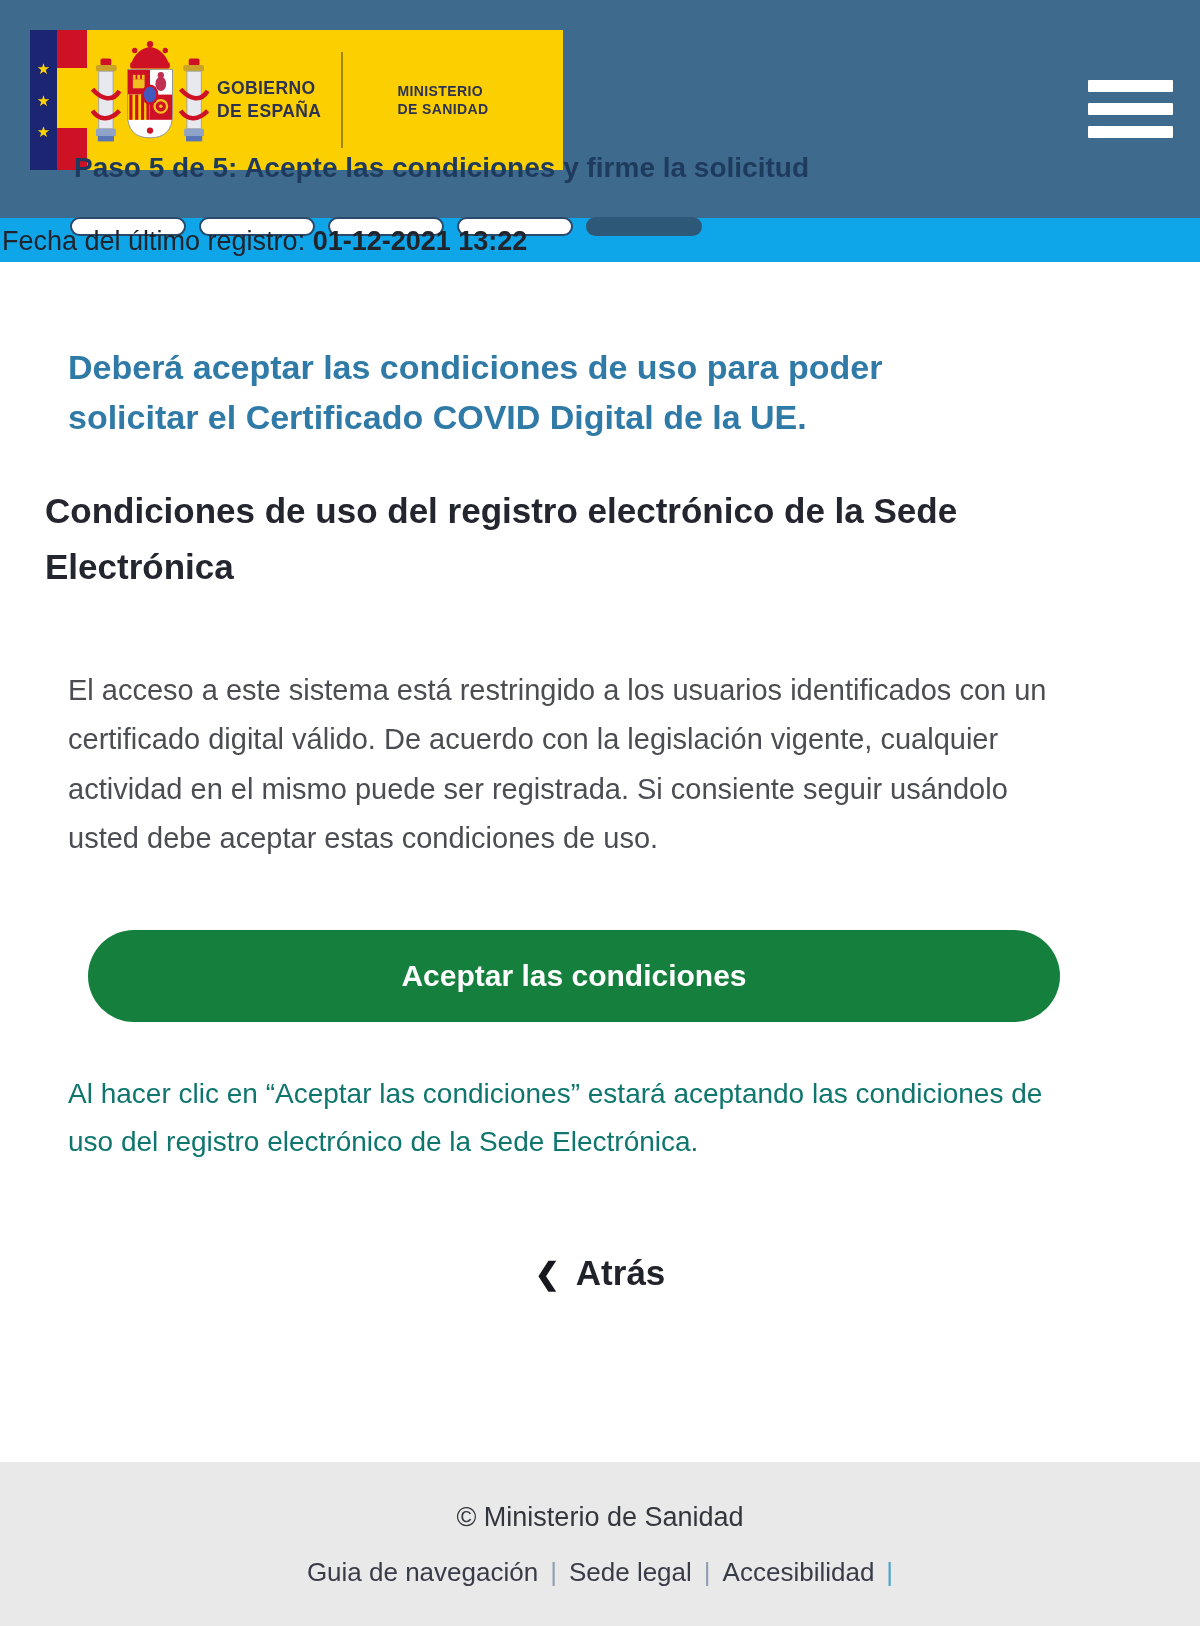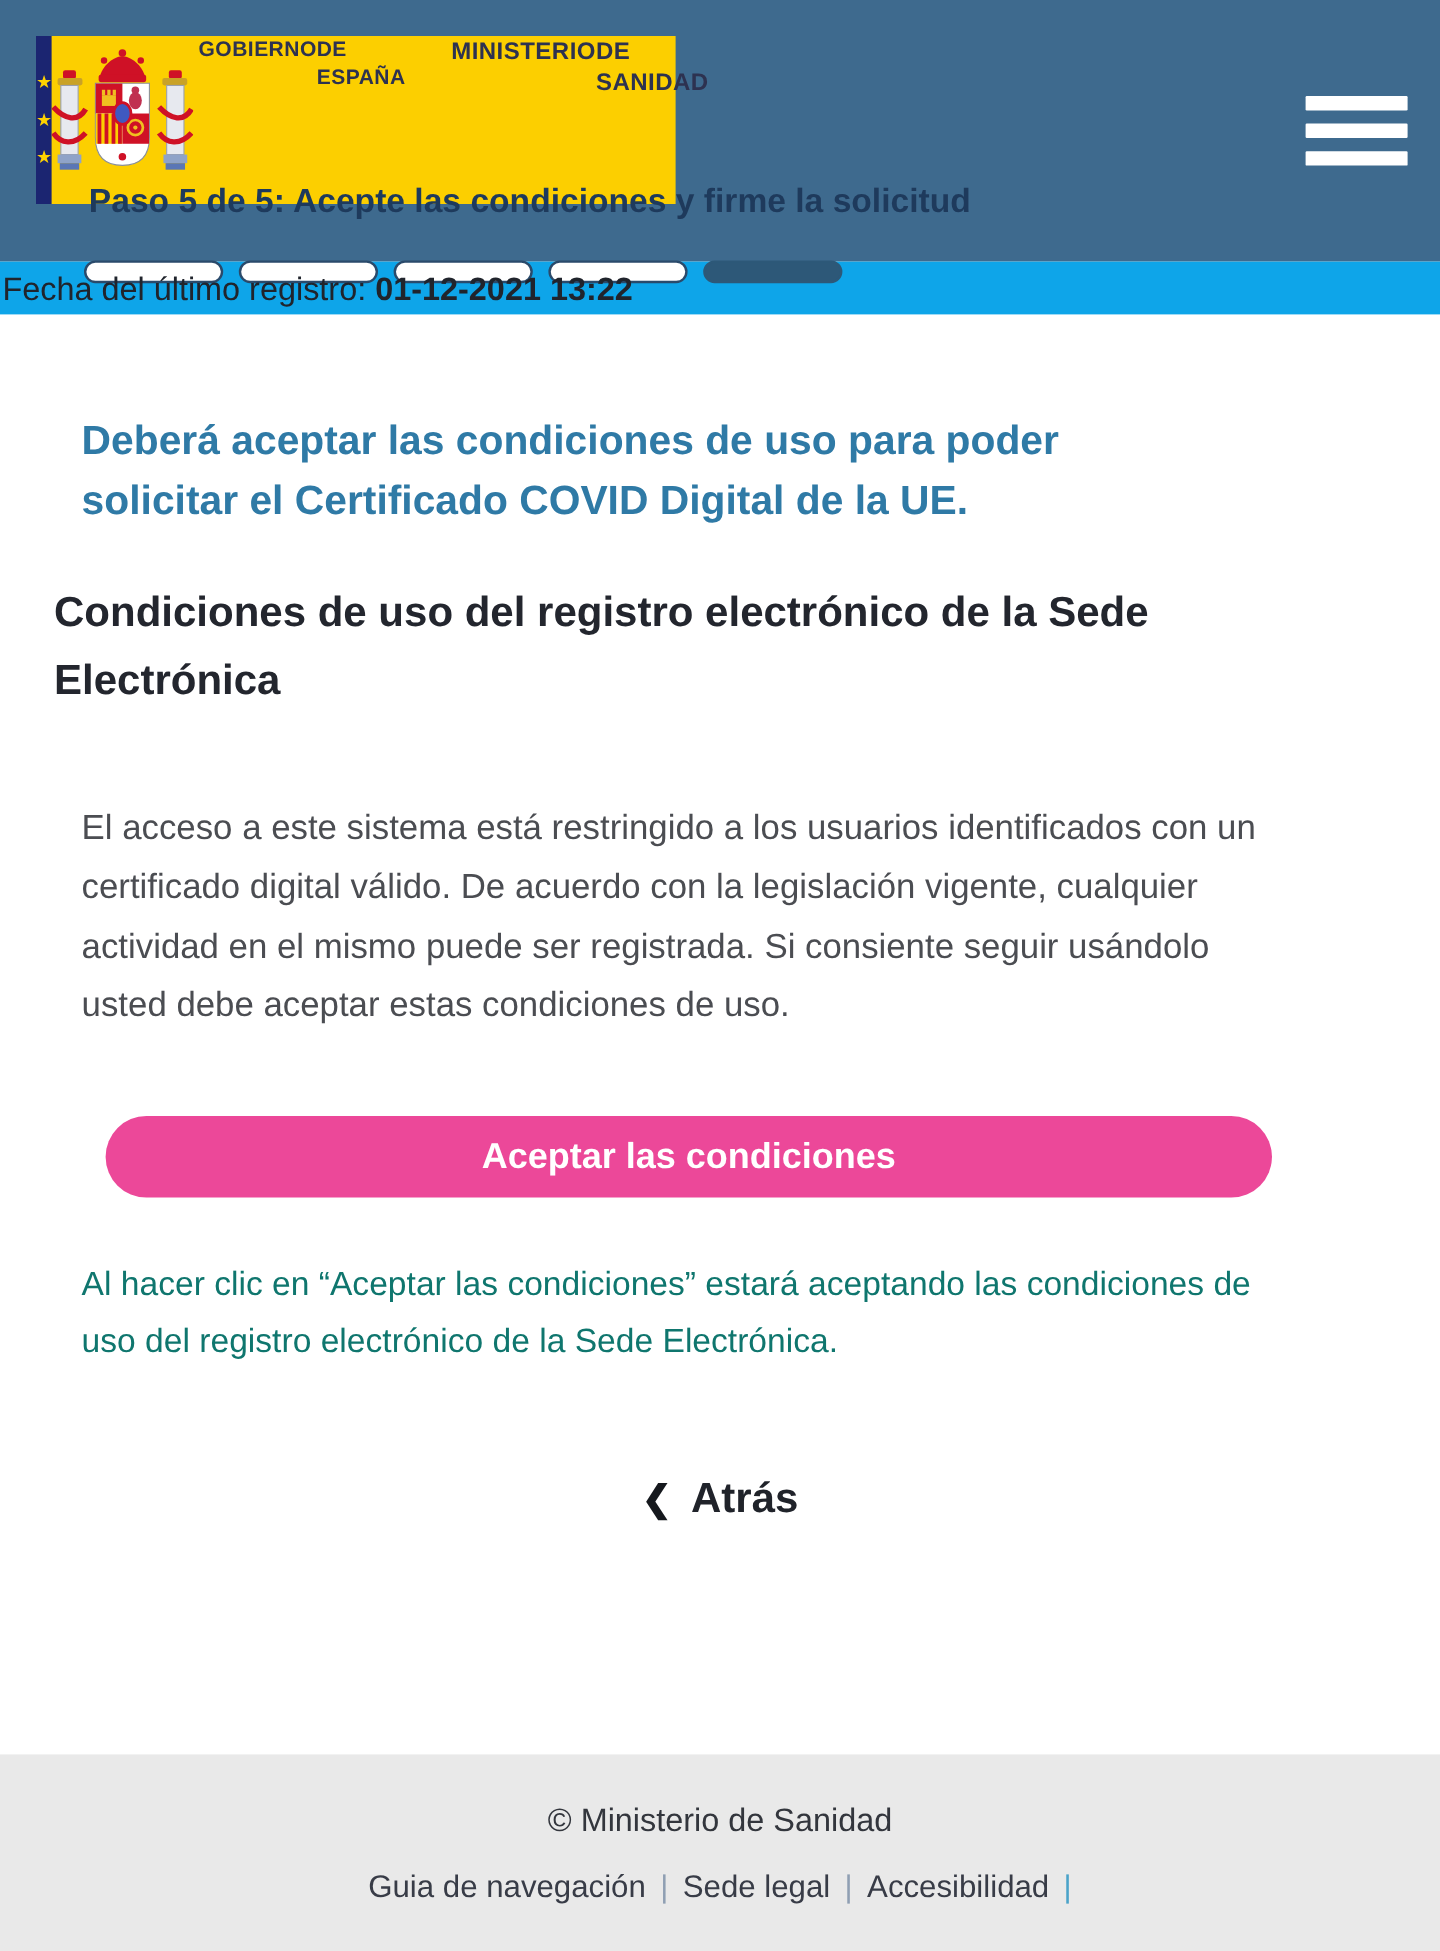--- a/index.html
+++ b/index.html
@@ -21,25 +21,25 @@
     width:27px;background:#1b2571;display:flex;flex-direction:column;
     align-items:center;justify-content:space-evenly;padding:14px 0;
   }
   .eu-strip .star{color:#ffd200;font-size:15px;line-height:1;}
   .flag-strip{
     width:30px;
     background:linear-gradient(#cf1126 0%,#cf1126 27%,#fccf00 27%,#fccf00 70%,#cf1126 70%,#cf1126 100%);
   }
   .emblem-wrap{width:126px;display:flex;align-items:center;justify-content:center;}
   .logo-text{
-    display:flex;justify-content:center;
+    display:flex;flex-direction:column;justify-content:center;
     color:#2d3250;font-weight:bold;letter-spacing:.4px;
   }
   .logo-text.gobierno{font-size:17.5px;line-height:1.3;margin-left:4px;}
-  .logo-text.ministerio{font-size:20px;line-height:1.3;}
+  .logo-text.ministerio{font-size:14px;line-height:1.3;margin-left:36px;}
   .logo-divider{
     width:2px;background:rgba(70,60,15,.5);align-self:center;height:96px;
     margin-left:20px;margin-right:18px;
   }
   .menu-button{
     position:absolute;right:27px;top:80px;width:85px;height:58px;
     display:flex;flex-direction:column;justify-content:space-between;cursor:pointer;z-index:3;
   }
   .menu-button .bar{height:12px;background:#ffffff;border-radius:1px;}
   .step-text{
@@ -71,22 +71,22 @@
   }
   .section-heading{
     margin:40px 0 0 45px;width:975px;
     font-size:35px;font-weight:700;color:#23262e;line-height:1.62;
   }
   .terms-paragraph{
     margin:70px 0 0 68px;width:1000px;
     font-size:29px;color:#4b4d52;line-height:1.7;
   }
   .accept-button{
-    display:block;margin:67px 0 0 88px;width:972px;height:68px;
-    background:#ec4899;border:none;border-radius:46px;cursor:pointer;
+    display:block;margin:67px 0 0 88px;width:972px;height:92px;
+    background:#15803d;border:none;border-radius:46px;cursor:pointer;
     color:#ffffff;font-family:"Liberation Sans",sans-serif;
     font-size:30px;font-weight:bold;
   }
   .accept-note{
     margin:48px 0 0 68px;width:975px;
     font-size:28px;color:#0f766e;line-height:1.7;
   }
   .back-link{
     margin:88px auto 0 auto;width:max-content;
     display:flex;align-items:center;gap:16px;cursor:pointer;

